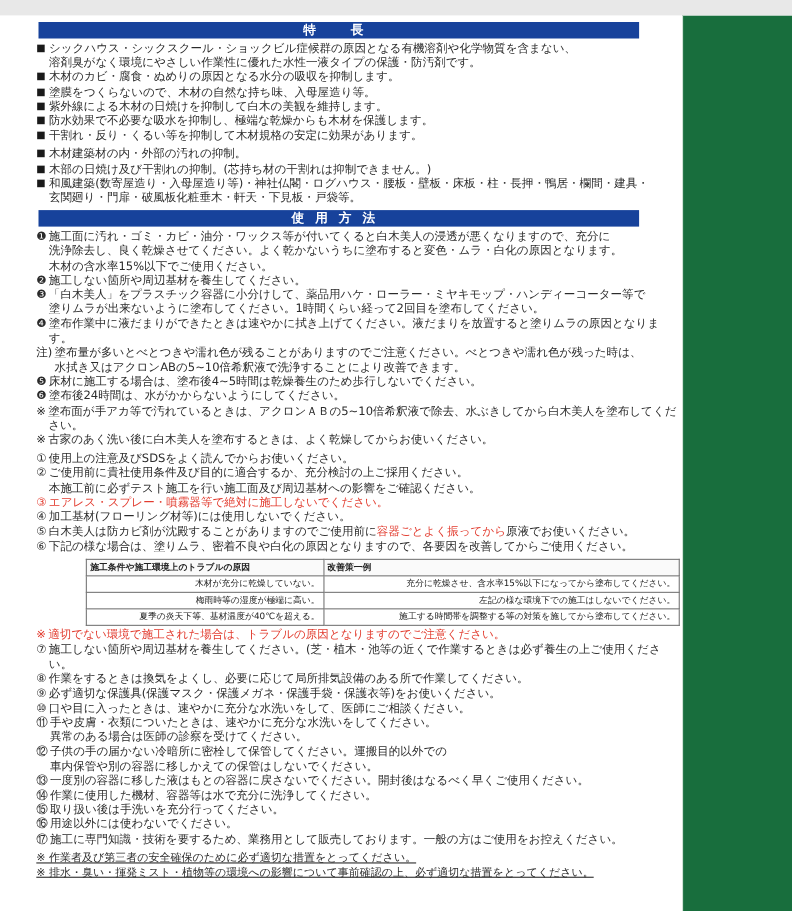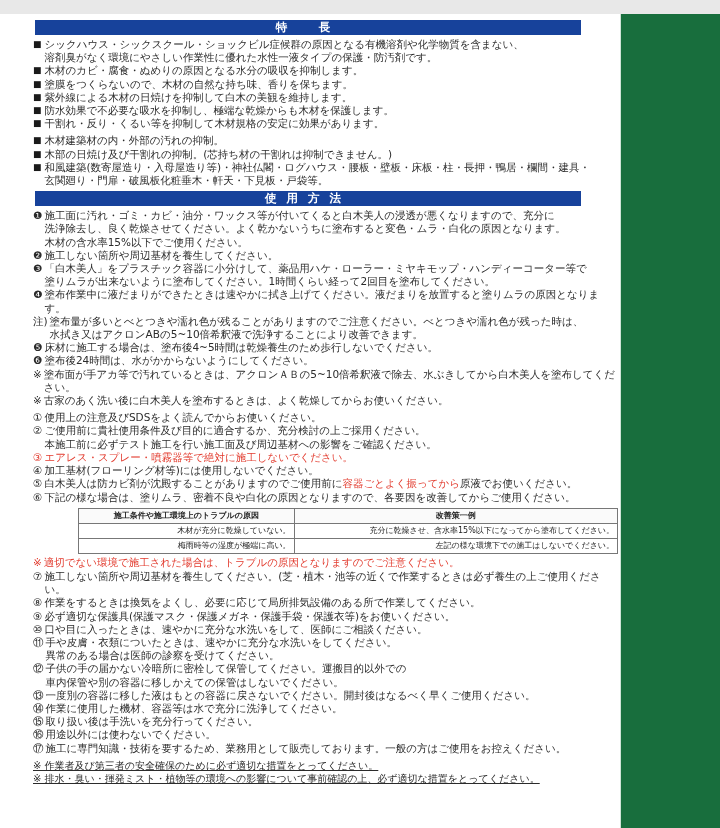--- a/index.html
+++ b/index.html
@@ -27,21 +27,21 @@
   .text{flex:1;white-space:pre-line;}
   .red{color:#e23b2e;}
   table.trouble{
     table-layout:fixed;border-collapse:collapse;
     margin:3px 0 2px 45px;width:540px;
     font-size:8px;line-height:12px;color:#222;
   }
   table.trouble th,table.trouble td{
     border:1px solid #777;padding:1px 3px;white-space:nowrap;overflow:hidden;
   }
-  table.trouble th{font-weight:bold;text-align:center;background:#fafafa;}
+  table.trouble th{font-weight:bold;text-align:left;background:#fafafa;}
   table.trouble td{text-align:right;}
   .col1{width:40%;}
   .warning{font-size:10.5px;line-height:13.2px;margin:1px 0 1px 0;}
   .footer-notes{margin-top:4px;}
   .footer-note{font-size:10px;line-height:13.2px;text-decoration:underline;}
 </style>
 </head>
 <body>
 
 <div class="page">
@@ -55,21 +55,21 @@
           <span class="sq">■</span>
           <span class="text">シックハウス・シックスクール・ショックビル症候群の原因となる有機溶剤や化学物質を含まない、
 溶剤臭がなく環境にやさしい作業性に優れた水性一液タイプの保護・防汚剤です。</span>
         </div>
         <div class="bullet">
           <span class="sq">■</span>
           <span class="text">木材のカビ・腐食・ぬめりの原因となる水分の吸収を抑制します。</span>
         </div>
         <div class="bullet">
           <span class="sq">■</span>
-          <span class="text">塗膜をつくらないので、木材の自然な持ち味、香りを保ちます。</span>
+          <span class="text">塗膜をつくらないので、木材の自然な持ち味、入母屋造り等。</span>
         </div>
         <div class="bullet">
           <span class="sq">■</span>
           <span class="text">紫外線による木材の日焼けを抑制して白木の美観を維持します。</span>
         </div>
         <div class="bullet">
           <span class="sq">■</span>
           <span class="text">防水効果で不必要な吸水を抑制し、極端な乾燥からも木材を保護します。</span>
         </div>
         <div class="bullet">
@@ -181,20 +181,24 @@
         </thead>
       <tbody id="trouble-body">
           <tr>
             <td>木材が充分に乾燥していない。</td>
             <td>充分に乾燥させ、含水率15%以下になってから塗布してください。</td>
           </tr>
           <tr>
             <td>梅雨時等の湿度が極端に高い。</td>
             <td>左記の様な環境下での施工はしないでください。</td>
           </tr>
+          <tr>
+            <td>夏季の炎天下等、基材温度が40℃を超える。</td>
+            <td>施工する時間帯を調整する等の対策を施してから塗布してください。</td>
+          </tr>
         </tbody>
     </table>
 
     <div class="warning item red">
       <span class="marker">※</span>
       <span class="text">適切でない環境で施工された場合は、トラブルの原因となりますのでご注意ください。</span>
     </div>
 
     <div class="list" id="precautions-list-2">
         <div class="item">

